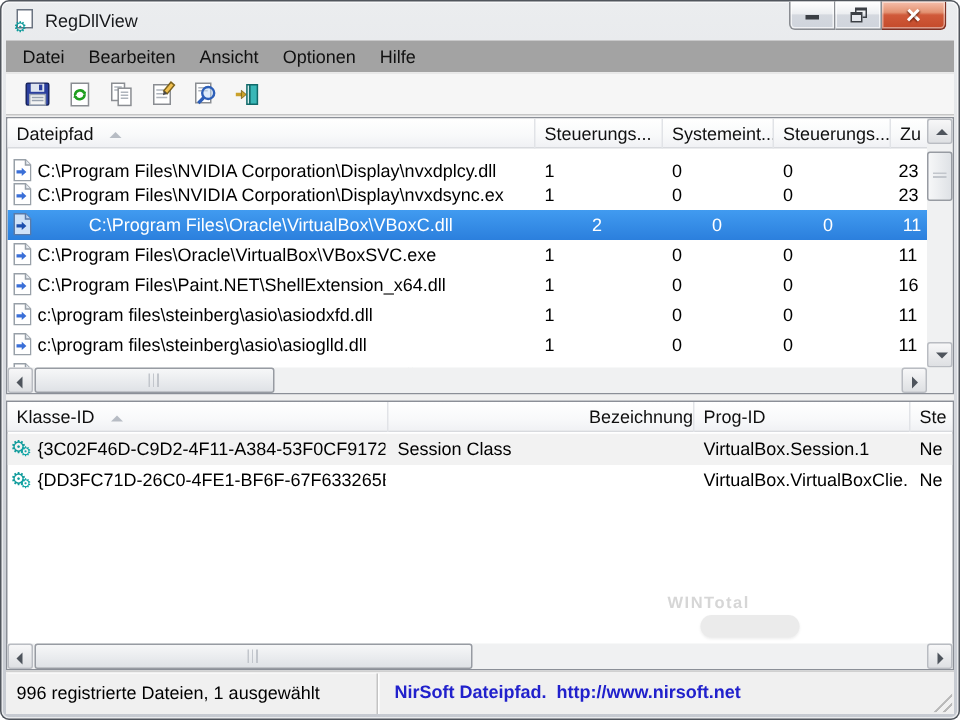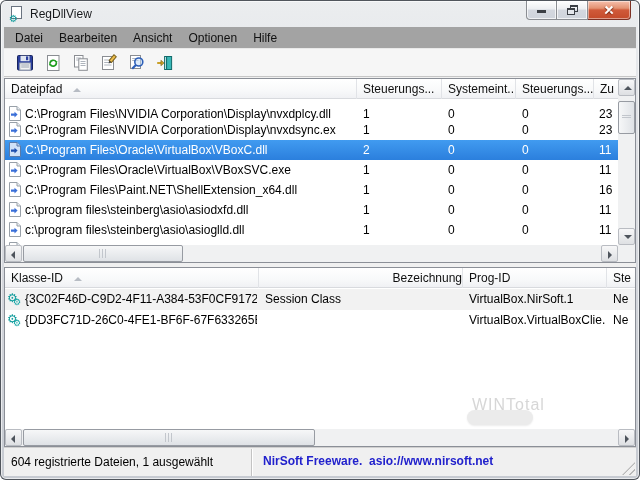--- a/index.html
+++ b/index.html
@@ -47,21 +47,21 @@
   .top-pane .lv-rows{right:17px;bottom:17px;}
   .bottom-pane .lv-rows{right:0;bottom:17px;}
   .trow{position:absolute;left:0;right:0;height:20px;line-height:20px;white-space:nowrap;}
   .brow{position:absolute;left:0;right:0;height:21px;line-height:21px;white-space:nowrap;}
   .trow span,.brow span{position:absolute;overflow:hidden;}
   .trow .c-path{left:20px;right:282px;}
   .trow .c1{left:358px;width:70px;}
   .trow .c2{left:443px;width:60px;}
   .trow .c3{left:517px;width:60px;}
   .trow .c4{left:594px;width:18px;}
-  .trow.selected{background:linear-gradient(180deg,#419bf0 0%,#2b7fdd 100%);color:#fff;}
+  .trow.selected{background:linear-gradient(180deg,#419bf0 0%,#2b7fdd 100%);color:#fff;text-align:center;}
   .row-icon{position:absolute;left:3px;top:2px;width:13px;height:15px;}
   .brow .c-id{left:20px;width:232px;}
   .brow .c-name{left:260px;width:196px;}
   .brow .c-prog{left:464px;width:136px;}
   .brow .c-ste{left:608px;width:22px;}
   .brow .gears{left:2px;top:0;font-family:"DejaVu Sans",sans-serif;color:#0f9b9b;font-size:12px;line-height:18px;width:18px;}
   .brow .gears .g2{position:absolute;left:6px;top:4px;font-size:9px;color:#12a5a5;}
   .brow.shaded{background:#f2f2f2;}
   
   .vscroll{position:absolute;top:0;right:0;bottom:17px;width:17px;background:#f0f1f2;}
@@ -74,21 +74,21 @@
   .arr-up{left:4.5px;top:6px;border-left:4px solid transparent;border-right:4px solid transparent;border-bottom:4px solid #4e545c;}
   .arr-down{left:4.5px;top:6px;border-left:4px solid transparent;border-right:4px solid transparent;border-top:4px solid #4e545c;}
   .arr-left{left:5px;top:4.5px;border-top:4px solid transparent;border-bottom:4px solid transparent;border-right:4px solid #4e545c;}
   .arr-right{left:6px;top:4.5px;border-top:4px solid transparent;border-bottom:4px solid transparent;border-left:4px solid #4e545c;}
   .thumb-v{position:absolute;left:0;width:17px;background:linear-gradient(90deg,#f6f7f8,#dfe2e6);border:1px solid #979ba2;border-radius:2px;}
   .thumb-v::after{content:"";position:absolute;left:3px;right:3px;top:50%;height:5px;margin-top:-3px;background:repeating-linear-gradient(180deg,#c2c6cc 0 1px,transparent 1px 2.5px);}
   .thumb-h{position:absolute;top:0;height:17px;background:linear-gradient(180deg,#f6f7f8,#dfe2e6);border:1px solid #979ba2;border-radius:2px;}
   .thumb-h::after{content:"";position:absolute;top:3px;bottom:3px;left:50%;width:8px;margin-left:-4px;background:repeating-linear-gradient(90deg,#c2c6cc 0 1px,transparent 1px 3px);}
   
   .splitter{position:absolute;left:0;right:0;top:236px;height:4px;background:#f0f0f0;}
-  .watermark{position:absolute;left:467px;top:128px;color:#c9c9c9;font-size:16px;font-weight:normal;letter-spacing:1px;opacity:.75;}
+  .watermark{position:absolute;left:440px;top:128px;color:#c9c9c9;font-size:11px;font-weight:bold;letter-spacing:1px;opacity:.75;}
   .watermark-blob{position:absolute;left:462px;top:142px;width:66px;height:15px;background:#ebebeb;border-radius:8px;box-shadow:0 1px 2px rgba(0,0,0,.08);}
   .statusbar{position:absolute;left:0;right:0;top:420px;bottom:0;background:#f0f0f0;border-top:1px solid #d0d0d0;}
   .status-left{position:absolute;left:0;top:1px;bottom:0;width:248px;border-right:1px solid #c3c3c3;box-shadow:1px 0 0 #ffffff;padding:6px 0 0 7px;white-space:pre;overflow:hidden;}
   .status-right{position:absolute;left:250px;top:1px;right:14px;bottom:0;padding:5px 0 0 9px;color:#2121cc;font-weight:bold;white-space:pre;overflow:hidden;}
   .grip{position:absolute;right:1px;bottom:1px;width:13px;height:13px;
     background:repeating-linear-gradient(135deg,#b9b9b9 0 1.5px,transparent 1.5px 4.5px);
     clip-path:polygon(100% 0,100% 100%,0 100%);}
 </style>
 </head>
 <body>
@@ -324,21 +324,21 @@
         <div class="hcell" style="left:0;width:254px;"><span>Klasse-ID</span><span class="sort-asc"></span></div>
         <div class="hcell" style="left:254px;width:204px;text-align:right;"><span>Bezeichnung</span></div>
         <div class="hcell" style="left:458px;width:144px;"><span>Prog-ID</span></div>
         <div class="hcell" style="left:602px;right:0;border-right:none;"><span>Ste</span></div>
       </div>
       <div class="lv-rows">
         <div class="brow shaded" style="top:0;">
           <span class="gears">⚙<span class="g2">⚙</span></span>
           <span class="c-id">{3C02F46D-C9D2-4F11-A384-53F0CF9172...</span>
             <span class="c-name">Session Class</span>
-            <span class="c-prog">VirtualBox.NirSoft.1</span>
+            <span class="c-prog">VirtualBox.Session.1</span>
             <span class="c-ste">Ne</span>
         </div>
         <div class="brow" style="top:21px;">
           <span class="gears">⚙<span class="g2">⚙</span></span>
           <span class="c-id">{DD3FC71D-26C0-4FE1-BF6F-67F633265B...</span>
             <span class="c-prog">VirtualBox.VirtualBoxClie...</span>
             <span class="c-ste">Ne</span>
         </div>
       </div>
       <div class="watermark-blob"></div>
@@ -348,19 +348,19 @@
             <i class="arr-left"></i>
           </div>
         <div class="thumb-h" style="left:18px;width:292px;"></div>
         <div class="sbtn" style="right:0;top:0;">
             <i class="arr-right"></i>
           </div>
       </div>
     </div>
 
     <div class="statusbar">
-      <div class="status-left">604 registrierte Dateien, 1 ausgewählt</div>
-      <div class="status-right">NirSoft Freeware.  asio://www.nirsoft.net</div>
+      <div class="status-left">996 registrierte Dateien, 1 ausgewählt</div>
+      <div class="status-right">NirSoft Dateipfad.  http://www.nirsoft.net</div>
       <div class="grip"></div>
     </div>
 
   </div>
 </div>
 
 </body></html>

